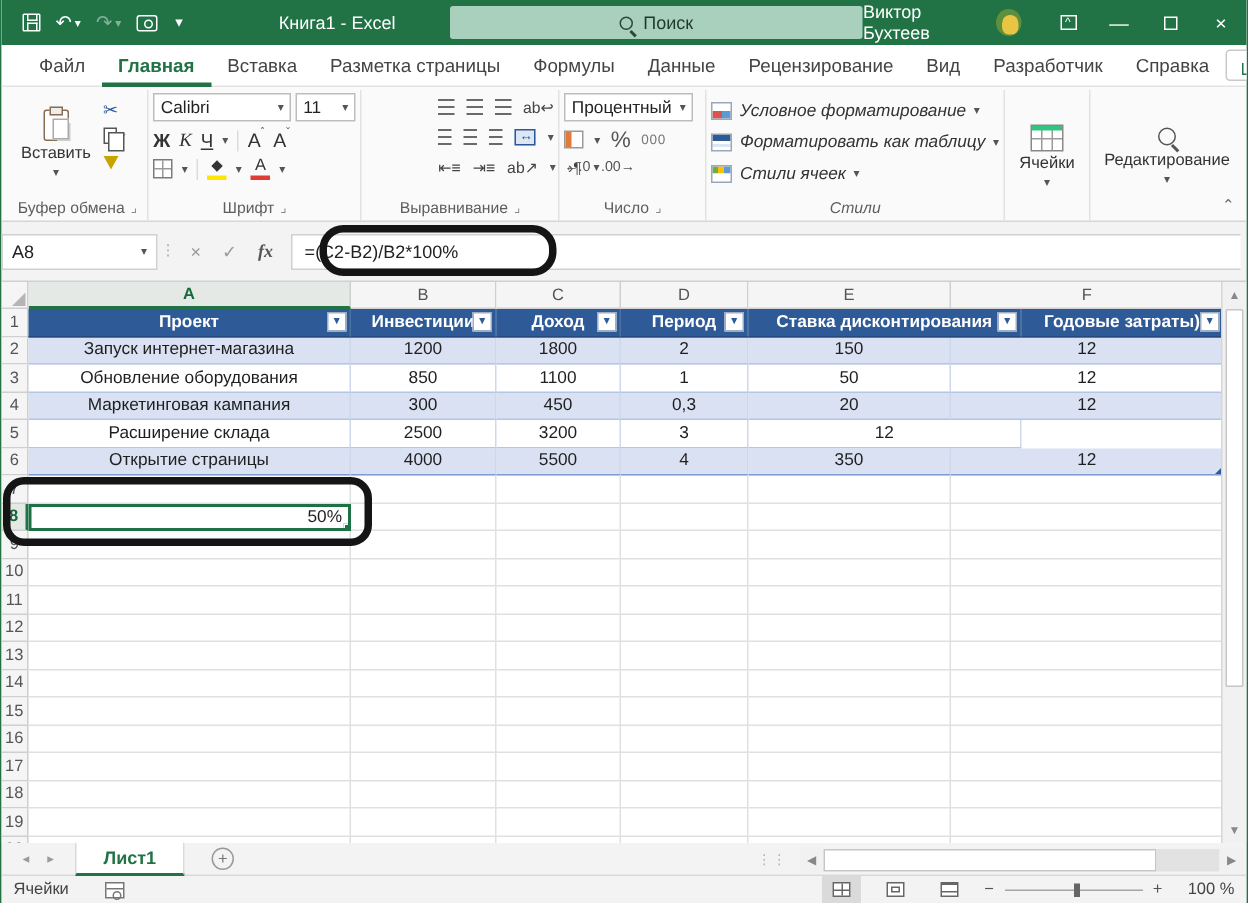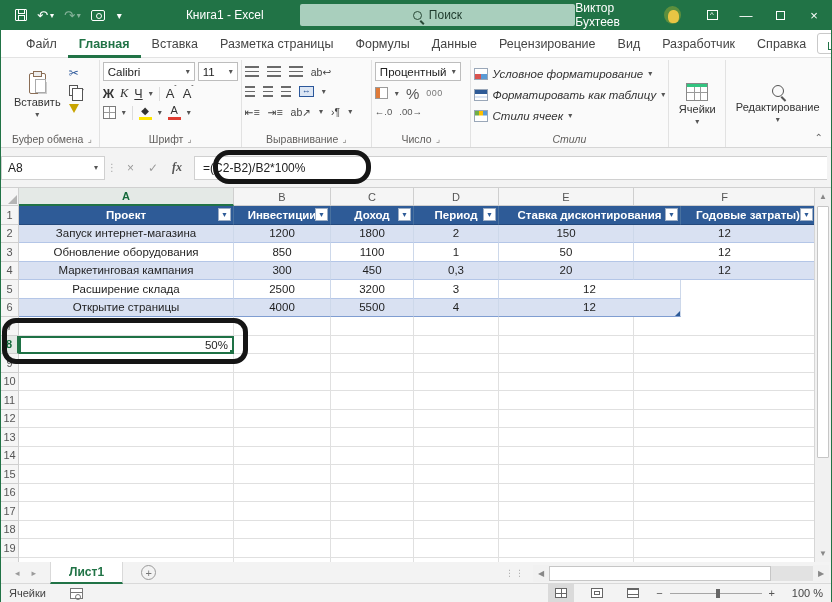--- a/index.html
+++ b/index.html
@@ -66,21 +66,21 @@
   .vsep { width:1px; height:14px; background:#dcdcdc; }
   .a-big { font-size:13px; position:relative; }
   .a-big sup { font-size:7px; position:relative; top:-3px; }
   .colorbtn { display:flex; flex-direction:column; align-items:center; line-height:11px; font-size:12px; }
   .colorbar { width:13px; height:3.5px; margin-top:0.5px; }
   .i-borders { width:13px; height:13px; border:1px solid #7b7b7b; background:
       linear-gradient(#9a9a9a,#9a9a9a) 50% 0/1px 100% no-repeat,
       linear-gradient(#9a9a9a,#9a9a9a) 0 50%/100% 1px no-repeat, #fff; }
   .lines { width:14px; height:11px; background:repeating-linear-gradient(to bottom,#6a6a6a 0 1.6px,transparent 1.6px 4.6px); }
   .lines.short { width:10px; }
-  .algn-grid { display:flex; flex-direction:column; gap:3px; padding-top:1px; }
+  .algn-grid { display:flex; flex-direction:column; gap:3px; padding-top:1px;margin-left:48px; }
   .algn-row { display:flex; align-items:center; gap:8px; height:17px; }
   .i-merge { width:15px; height:11px; border:1px solid #2b579a; background:#dce6f4; position:relative; }
   .i-merge:before { content:"↔"; position:absolute; left:2px; top:-2px; font-size:9px; color:#2b579a; }
   .txt-ico { font-size:10.5px; color:#444; white-space:nowrap; }
   .numgrp .combo { width:86px; margin-bottom:3px; }
   .num-row { display:flex; align-items:center; gap:7px; height:18px; color:#555; }
   .i-money { width:13px; height:12px; border:1px solid #9a9a9a; background:linear-gradient(#e07b39,#e07b39) 0 0/4px 100% no-repeat,#fff; position:relative; }
   .pct { font-size:15px; color:#555; }
   .zeros { font-size:9px; letter-spacing:.5px; color:#777; }
   .dec { font-size:9.5px; color:#555; white-space:nowrap; }
@@ -479,20 +479,21 @@
           <div class="g-cell t-cell" style="width: 83px;">3200</div>
           <div class="g-cell t-cell" style="width: 85px;">3</div>
           <div class="g-cell t-cell" style="width: 182px;">12</div>
         </div>
         <div class="g-row">
           <div class="g-cell g-rowhead" style="width: 18px;">6</div>
           <div class="g-cell t-cell t-band t-last" style="width: 215px;">Открытие страницы</div>
           <div class="g-cell t-cell t-band t-last" style="width: 97px;">4000</div>
           <div class="g-cell t-cell t-band t-last" style="width: 83px;">5500</div>
           <div class="g-cell t-cell t-band t-last" style="width: 85px;">4</div>
+          <div class="g-cell t-cell t-band t-last" style="width: 135px;">350</div>
           <div class="g-cell t-cell t-band t-last t-resize" style="width: 182px;">12</div>
         </div>
         <div class="g-row">
           <div class="g-cell g-rowhead" style="width: 18px;">7</div>
           <div class="g-cell" style="width: 215px;"></div>
           <div class="g-cell" style="width: 97px;"></div>
           <div class="g-cell" style="width: 83px;"></div>
           <div class="g-cell" style="width: 85px;"></div>
           <div class="g-cell" style="width: 135px;"></div>
           <div class="g-cell" style="width: 182px;"></div>

